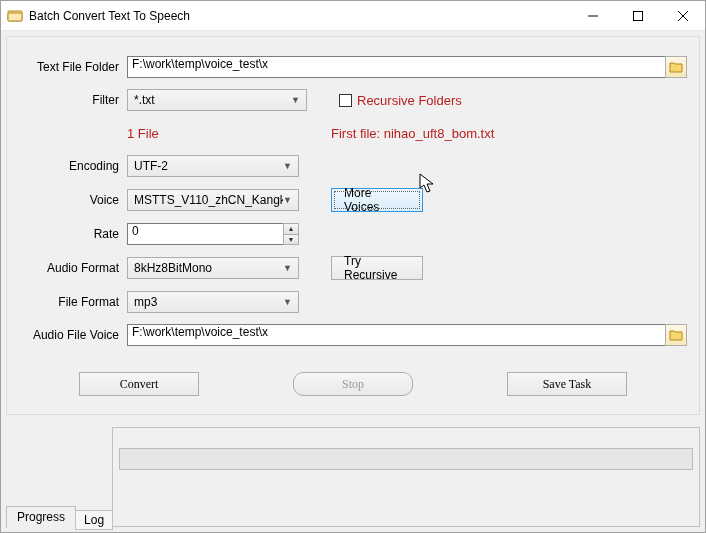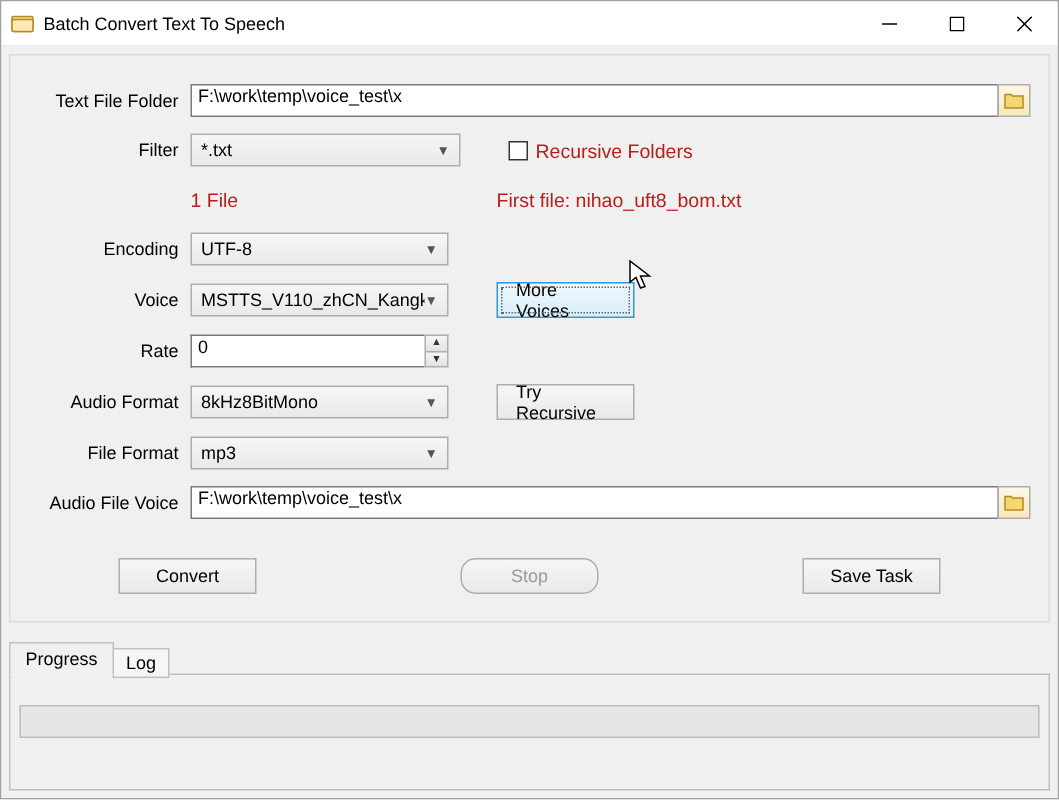--- a/index.html
+++ b/index.html
@@ -26,23 +26,23 @@
   .btn.focus { border:1px solid #2f97e4; outline:1px dotted #666; outline-offset:-4px; background:linear-gradient(#eef7fd,#d9eefc); }
   .btn.disabled { color:#9a9a9a;border-radius:10px; }
   .checkbox { width:13px; height:13px; border:1px solid #333; background:#fff; margin-right:5px; }
   .spinner { display:flex; }
   .spin-btns { display:flex; flex-direction:column; height:22px; width:16px; }
   .spin-btn { flex:1; border:1px solid #adadad; background:linear-gradient(#f6f6f6,#e2e2e2); display:flex; align-items:center; justify-content:center; font-size:7px; color:#333; }
   .spin-btn:first-child { border-bottom:none; }
   .static { font-size:13px; color:#b91c1c; }
   
   .btn-row { display:flex; justify-content:space-between; padding:16px 60px 18px 60px; }
-  .btn-row .btn { width:92px; }
-  
-  .tabs-wrap { margin-top:12px; flex:1; display:flex; flex-direction:column; }
+  .btn-row .btn { width:120px;font-family:Liberation Serif, serif; }
+  
+  .tabs-wrap { margin-top:12px; flex:1; display:flex; flex-direction:row; }
   .tabstrip { display:flex; align-items:flex-end; position:relative; z-index:2;}
   .tab { font-size:12px; padding:3px 10px; border:1px solid #c0c0c0; background:#f0f0f0; margin-right:-1px; position:relative; }
   .tab.active { background:#f0f0f0; border-bottom:1px solid #f0f0f0; z-index:3; top:1px;}
   .tab.inactive { background:#f6f6f6; top:3px; padding:2px 8px;}
   .tabpage { border:1px solid #c0c0c0; background:#f0f0f0; flex:1; padding:20px 6px 6px 6px; margin-top:0px;}
   .progbar { height:22px; border:1px solid #bcbcbc; background:#e6e6e6; }
   
   .cursor { position:absolute; width:18px; height:22px; pointer-events:none; }
 </style>
 </head>
@@ -108,21 +108,21 @@
 
       <div class="row">
         <div class="lbl"></div>
         <div class="static" style="width:204px">1 File</div>
         <div class="static">First file: nihao_uft8_bom.txt</div>
       </div>
 
       <div class="row">
         <div class="lbl">Encoding</div>
         <div class="select" style="width:172px">
-          <span>UTF-8</span>
+          <span>UTF-2</span>
             <span class="chev">▼</span>
         </div>
       </div>
 
       <div class="row">
         <div class="lbl">Voice</div>
         <div class="select" style="width:172px">
           <span style="white-space:nowrap;overflow:hidden">MSTTS_V110_zhCN_KangkangM</span>
             <span class="chev">▼</span>
         </div>

